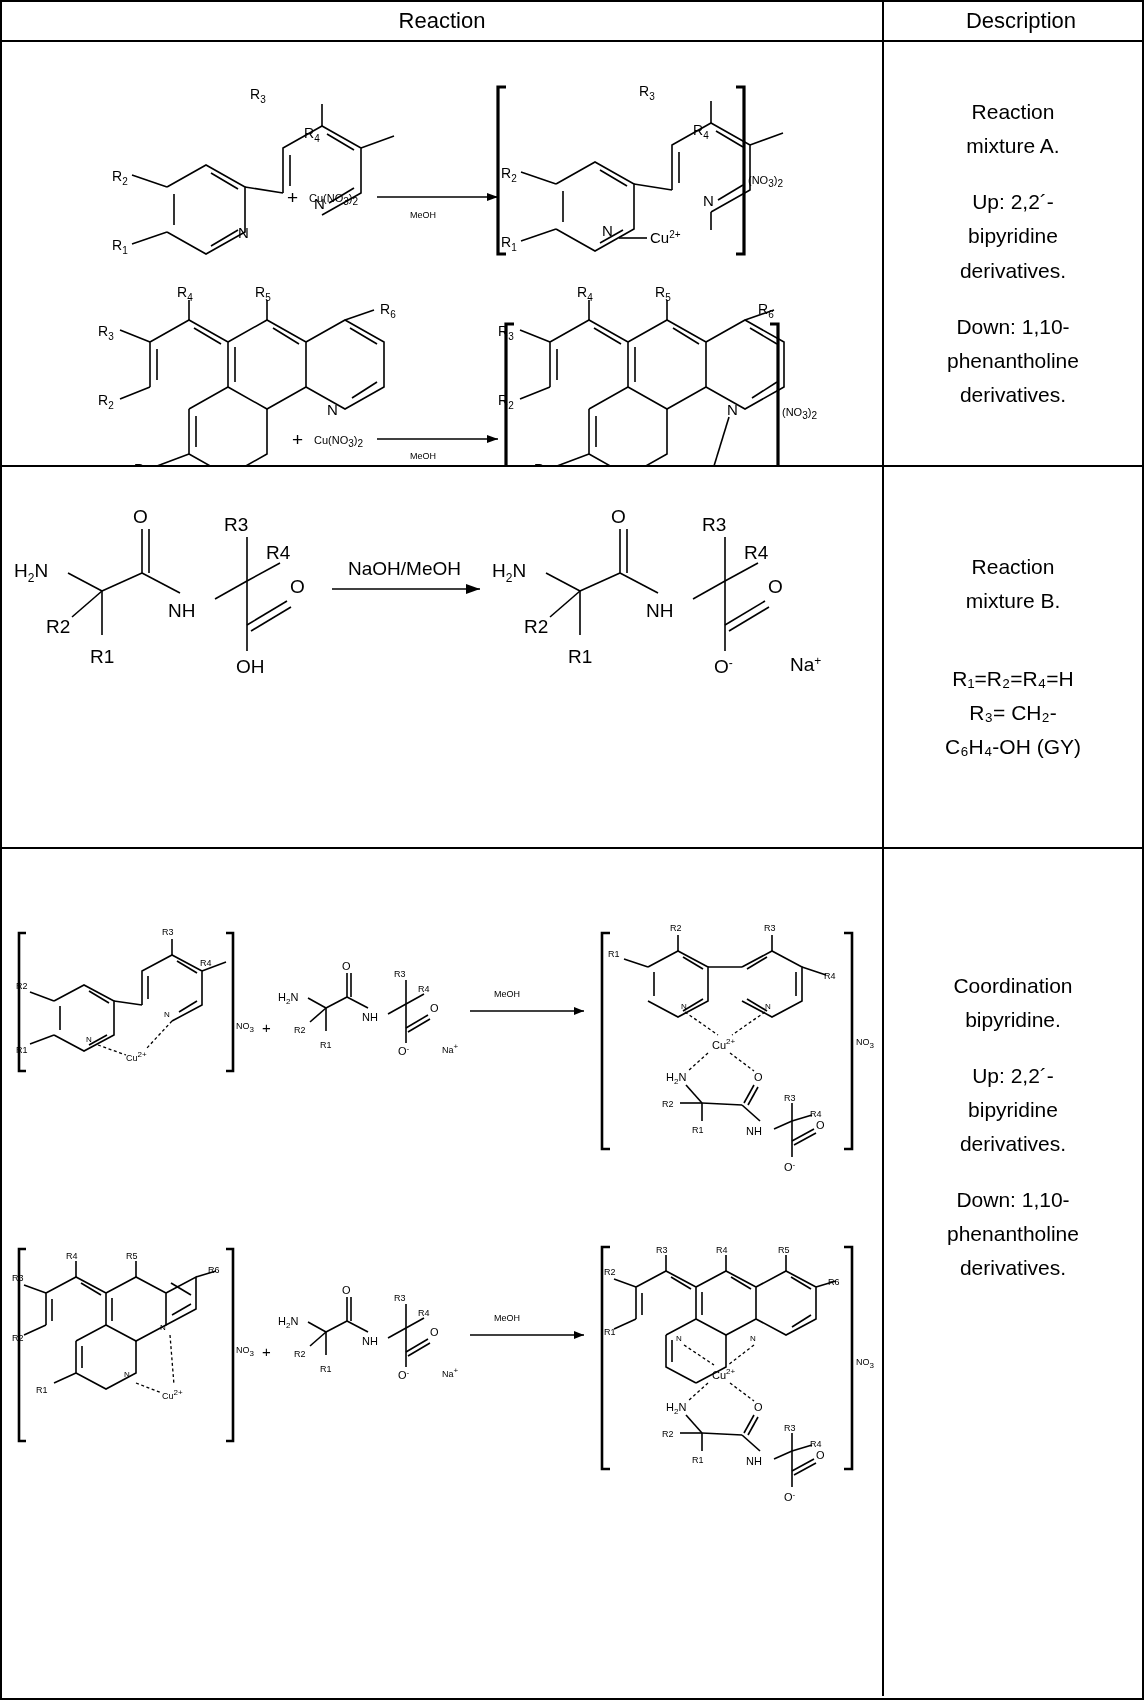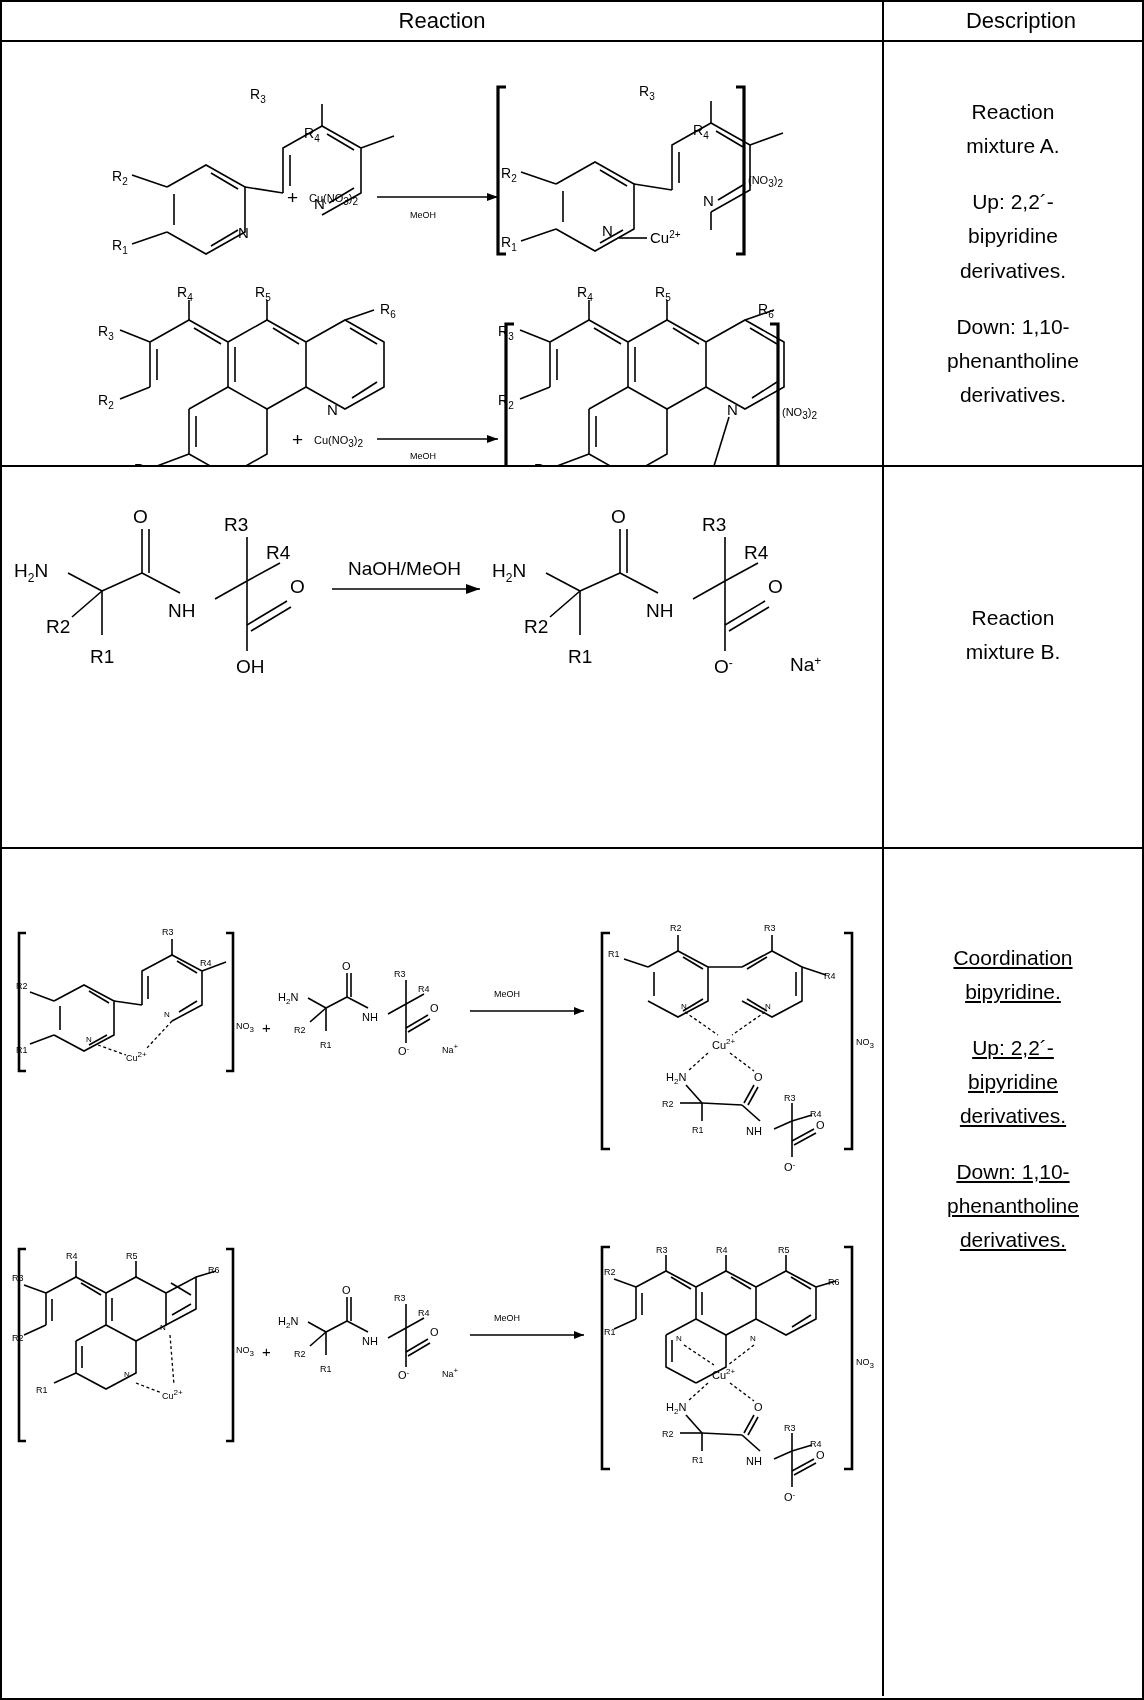--- a/index.html
+++ b/index.html
@@ -292,20 +292,25 @@
       </svg>
       </div>
     </div>
     <div class="cell-desc">
       <div class="desc-p">
         <div>Reaction</div>
         <div>mixture B.</div>
       </div>
       <div class="desc-gap"></div>
       <div class="desc-gap"></div>
+      <div class="desc-p">
+        <div>R₁=R₂=R₄=H</div>
+        <div>R₃= CH₂-</div>
+        <div>C₆H₄-OH (GY)</div>
+      </div>
     </div>
   </div>
 
   <div class="row r3">
     <div class="cell-reaction">
       <div class="scene">
       <svg width="882" height="843" viewBox="0 0 882 843">
 
         <g>
           <polyline class="brk2" points="24,84 17,84 17,222 24,222"></polyline>
@@ -554,21 +559,21 @@
           <line class="bond" x1="790" y1="622" x2="812" y2="610"></line>
           <line class="bond" x1="792" y1="626" x2="814" y2="614"></line>
           <text class="sm" x="814" y="610">O</text>
           <line class="bond" x1="790" y1="622" x2="790" y2="638"></line>
           <text class="sm" x="782" y="652">O<tspan class="tiny" dy="-4">-</tspan></text>
           <text class="sm2" x="854" y="516">NO<tspan class="tiny" dy="3">3</tspan></text>
         </g>
       </svg>
       </div>
     </div>
-    <div class="cell-desc" style="justify-content:flex-start;padding-top:92px;text-decoration:underline;">
+    <div class="cell-desc" style="justify-content:flex-start;padding-top:120px;">
       <div class="desc-p">
         <div>Coordination</div>
         <div>bipyridine.</div>
       </div>
       <div class="desc-gap"></div>
       <div class="desc-p">
         <div>Up: 2,2´-</div>
         <div>bipyridine</div>
         <div>derivatives.</div>
       </div>

